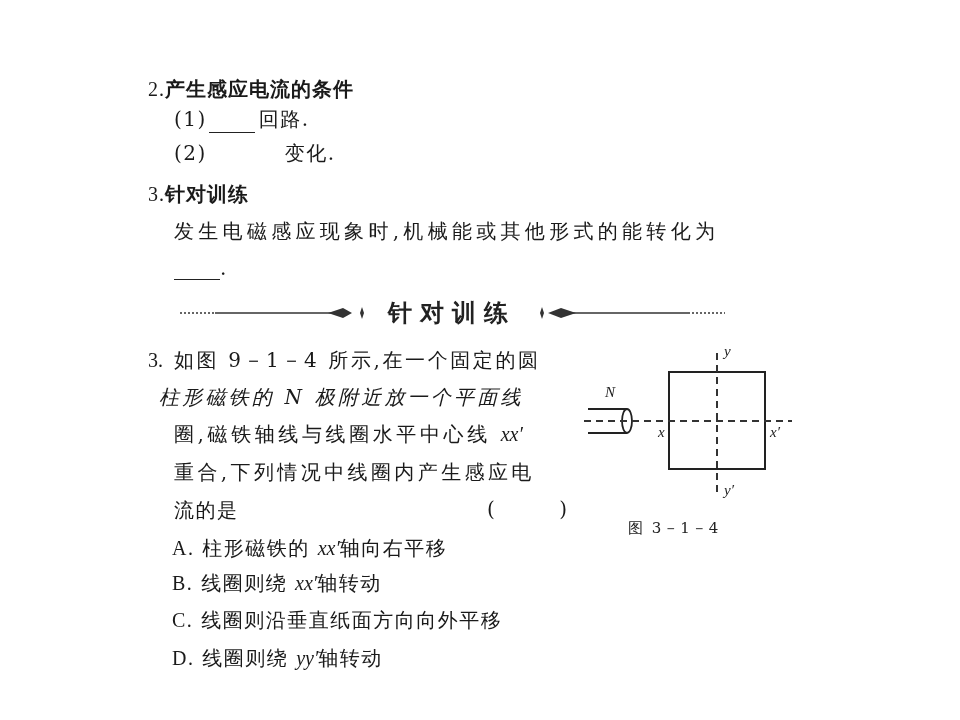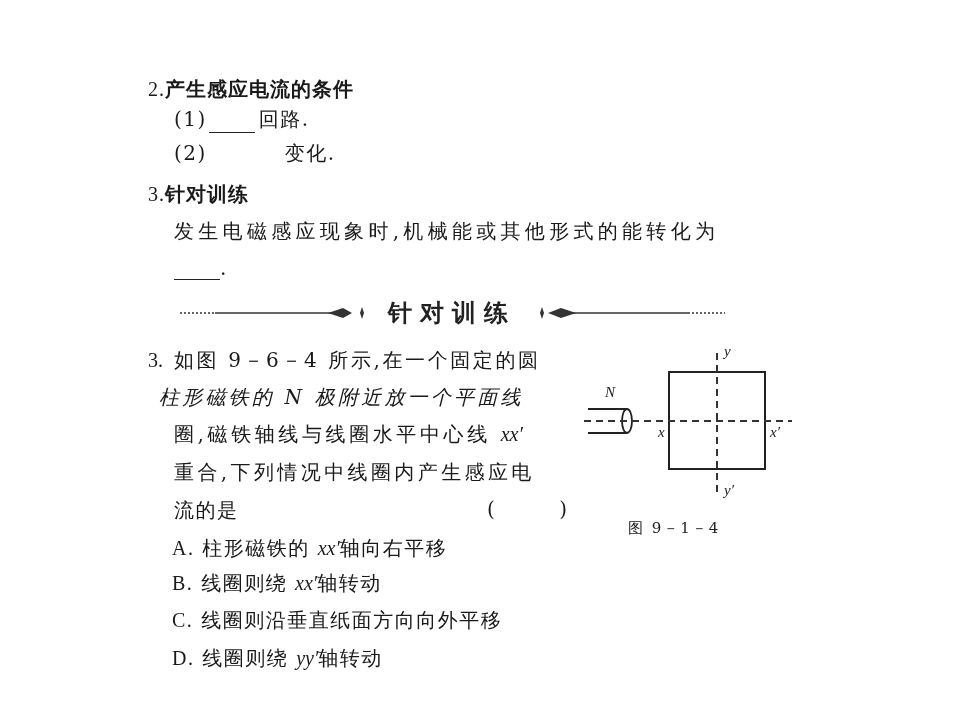--- a/index.html
+++ b/index.html
@@ -50,21 +50,21 @@
     <polygon points="180,13 182,7 184,13 182,19" fill="#333"></polygon>
     <polygon points="360,13 362,7 364,13 362,19" fill="#333"></polygon>
     <polygon points="368,13 381,8 396,13 381,18" fill="#333"></polygon>
     <line x1="384" y1="13" x2="508" y2="13" stroke="#333" stroke-width="1.6"></line>
     <line x1="508" y1="13" x2="545" y2="13" stroke="#333" stroke-width="1.6" stroke-dasharray="2,2"></line>
   </svg>
   <div class="abs banner-title" style="left:208px; top:-3px;">针对训练</div>
 </div>
 
 <div class="abs num" style="left:148px; top:349px;">3.</div>
-<div class="abs t" style="left:174px; top:347px; letter-spacing:2.6px;">如图 9－6－4 所示,在一个固定的圆</div>
+<div class="abs t" style="left:174px; top:347px; letter-spacing:2.6px;">如图 9－1－4 所示,在一个固定的圆</div>
 <div class="abs t" style="left:159px; top:384px; letter-spacing:3.2px;font-style:italic;">柱形磁铁的 N 极附近放一个平面线</div>
 <div class="abs t" style="left:174px; top:421px; letter-spacing:3.6px;">
   <span>圈,磁铁轴线与线圈水平中心线</span>
   <span class="it" style="letter-spacing:0;">xx′</span>
 </div>
 <div class="abs t" style="left:174px; top:459px; letter-spacing:3.4px;">重合,下列情况中线圈内产生感应电</div>
 <div class="abs t" style="left:174px; top:497px;">流的是</div>
 <div class="abs t" style="left:487px; top:497px; white-space:pre;">(        )</div>
 
 <div class="abs t" style="left:172px; top:535px;">
@@ -98,14 +98,14 @@
 
     <line x1="4" y1="81" x2="212" y2="81" stroke="#333" stroke-width="2" stroke-dasharray="7,5"></line>
 
     <line x1="137" y1="13" x2="137" y2="157" stroke="#333" stroke-width="2" stroke-dasharray="7,5"></line>
   </svg>
   <div class="abs lbl" style="left:25px; top:44px;">N</div>
   <div class="abs lbl" style="left:78px; top:84px;">x</div>
   <div class="abs lbl" style="left:190px; top:84px;">x′</div>
   <div class="abs lbl" style="left:144px; top:3px;">y</div>
   <div class="abs lbl" style="left:144px; top:142px;">y′</div>
-  <div class="abs cap" style="left:48px; top:179px;">图 9－1－4</div>
+  <div class="abs cap" style="left:48px; top:179px;">图 3－1－4</div>
 </div>
 
 </body></html>

